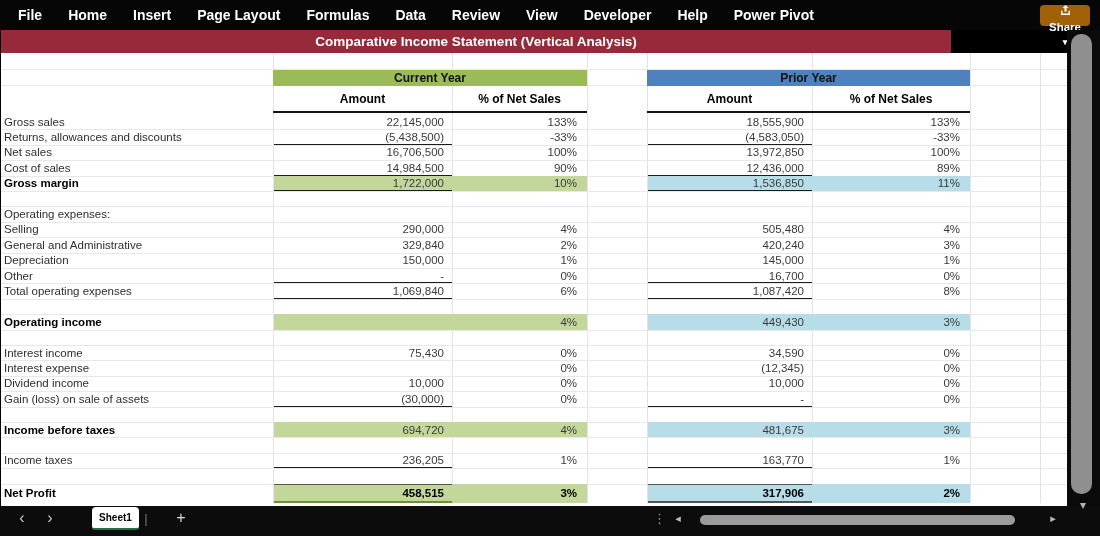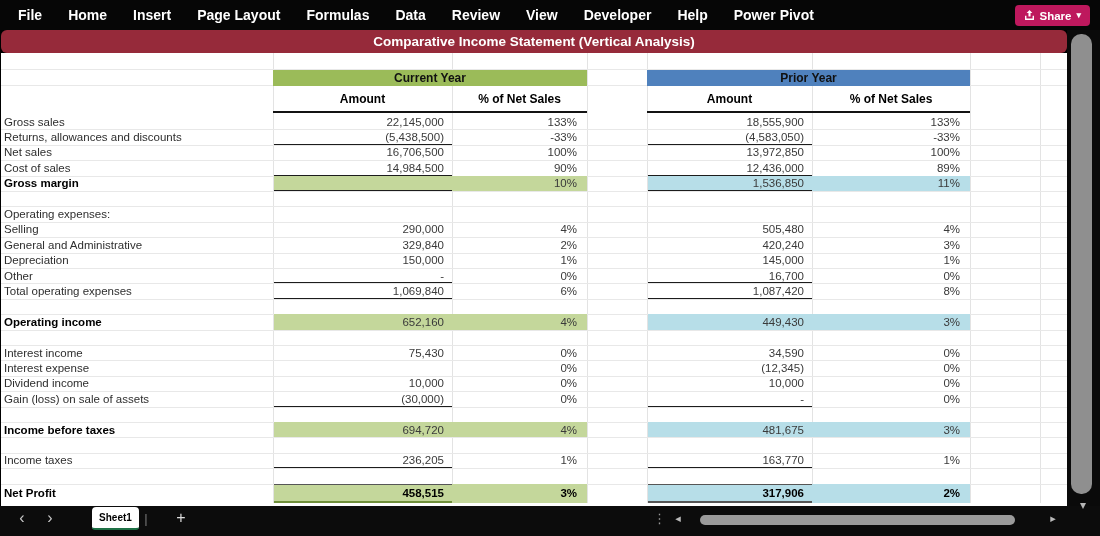--- a/index.html
+++ b/index.html
@@ -3,27 +3,27 @@
 <meta charset="utf-8">
 <style>
   html,body{margin:0;padding:0;background:#000;}
   .app{position:relative;width:1100px;height:536px;background:#000;overflow:hidden;
        font-family:"Liberation Sans",sans-serif;}
 
   
   .menubar{position:absolute;top:0;left:0;width:1100px;height:30px;background:#060606;
            display:flex;align-items:center;gap:26px;padding-left:18px;box-sizing:border-box;}
   .menu-item{color:#fff;font-size:14px;font-weight:600;white-space:nowrap;cursor:default;}
-  .share-btn{position:absolute;right:10px;top:5px;height:21px;background:#be185d;border-radius:4px;
-             display:flex;align-items:center;gap:5px;padding:0 9px;color:#fff;font-size:11.5px;font-weight:600;}
+  .share-btn{position:absolute;right:10px;top:5px;height:21px;background:#a16207;border-radius:4px;
+             display:flex;align-items:center;gap:5px;padding:0 9px;color:#fff;font-size:11.5px;font-weight:600;flex-direction:column;}
   .share-caret{font-size:9px;line-height:1;}
 
   
-  .titlebar{position:absolute;top:30px;left:1px;width:1066px;height:23px;background:#962A3A;
-            display:flex;align-items:center;justify-content:center;color:#fff;font-weight:700;font-size:13.5px;border-radius:6px;}
+  .titlebar{position:absolute;top:30px;left:1px;width:950px;height:23px;background:#962A3A;
+            display:flex;align-items:center;justify-content:center;color:#fff;font-weight:700;font-size:13.5px;}
 
   
   .sheet{position:absolute;top:53px;left:1px;width:1066px;height:453px;background:#fff;overflow:hidden;}
   .vg{position:absolute;top:0;height:450px;width:1px;background:#e3e3e3;}
   .hg{position:absolute;left:0;width:100%;height:1px;background:#e8e8e8;}
 
   .banner{position:absolute;top:17px;height:16px;display:flex;align-items:center;justify-content:center;
           font-size:12px;font-weight:700;color:#111;}
   .banner.cy{left:272px;width:314px;background:#9BBB59;}
   .banner.py{left:646px;width:323px;background:#4F81BD;}
@@ -191,20 +191,21 @@
           <div class="cell cp">90%</div>
           <div class="cell pa">12,436,000</div>
           <div class="cell pp">89%</div>
           <div class="ul ulcy"></div>
           <div class="ul ulpy"></div>
         </div>
         <div class="row" style="top: 122.6px; height: 15.4px;">
           <div class="fill cy"></div>
           <div class="fill py"></div>
           <div class="lab b">Gross margin</div>
+          <div class="cell ca">1,722,000</div>
           <div class="cell cp">10%</div>
           <div class="cell pa">1,536,850</div>
           <div class="cell pp">11%</div>
           <div class="ul ulcy"></div>
           <div class="ul ulpy"></div>
         </div>
         <div class="row" style="top: 138px; height: 15.4px;"></div>
         <div class="row" style="top: 153.4px; height: 15.4px;">
           <div class="lab">Operating expenses:</div>
         </div>
@@ -245,21 +246,20 @@
           <div class="cell pa">1,087,420</div>
           <div class="cell pp">8%</div>
           <div class="ul ulcy"></div>
           <div class="ul ulpy"></div>
         </div>
         <div class="row" style="top: 245.8px; height: 15.4px;"></div>
         <div class="row" style="top: 261.2px; height: 15.4px;">
           <div class="fill cy"></div>
           <div class="fill py"></div>
           <div class="lab b">Operating income</div>
-          <div class="cell ca">652,160</div>
           <div class="cell cp">4%</div>
           <div class="cell pa">449,430</div>
           <div class="cell pp">3%</div>
         </div>
         <div class="row" style="top: 276.6px; height: 15.4px;"></div>
         <div class="row" style="top: 292px; height: 15.4px;">
           <div class="lab">Interest income</div>
           <div class="cell ca">75,430</div>
           <div class="cell cp">0%</div>
           <div class="cell pa">34,590</div>

